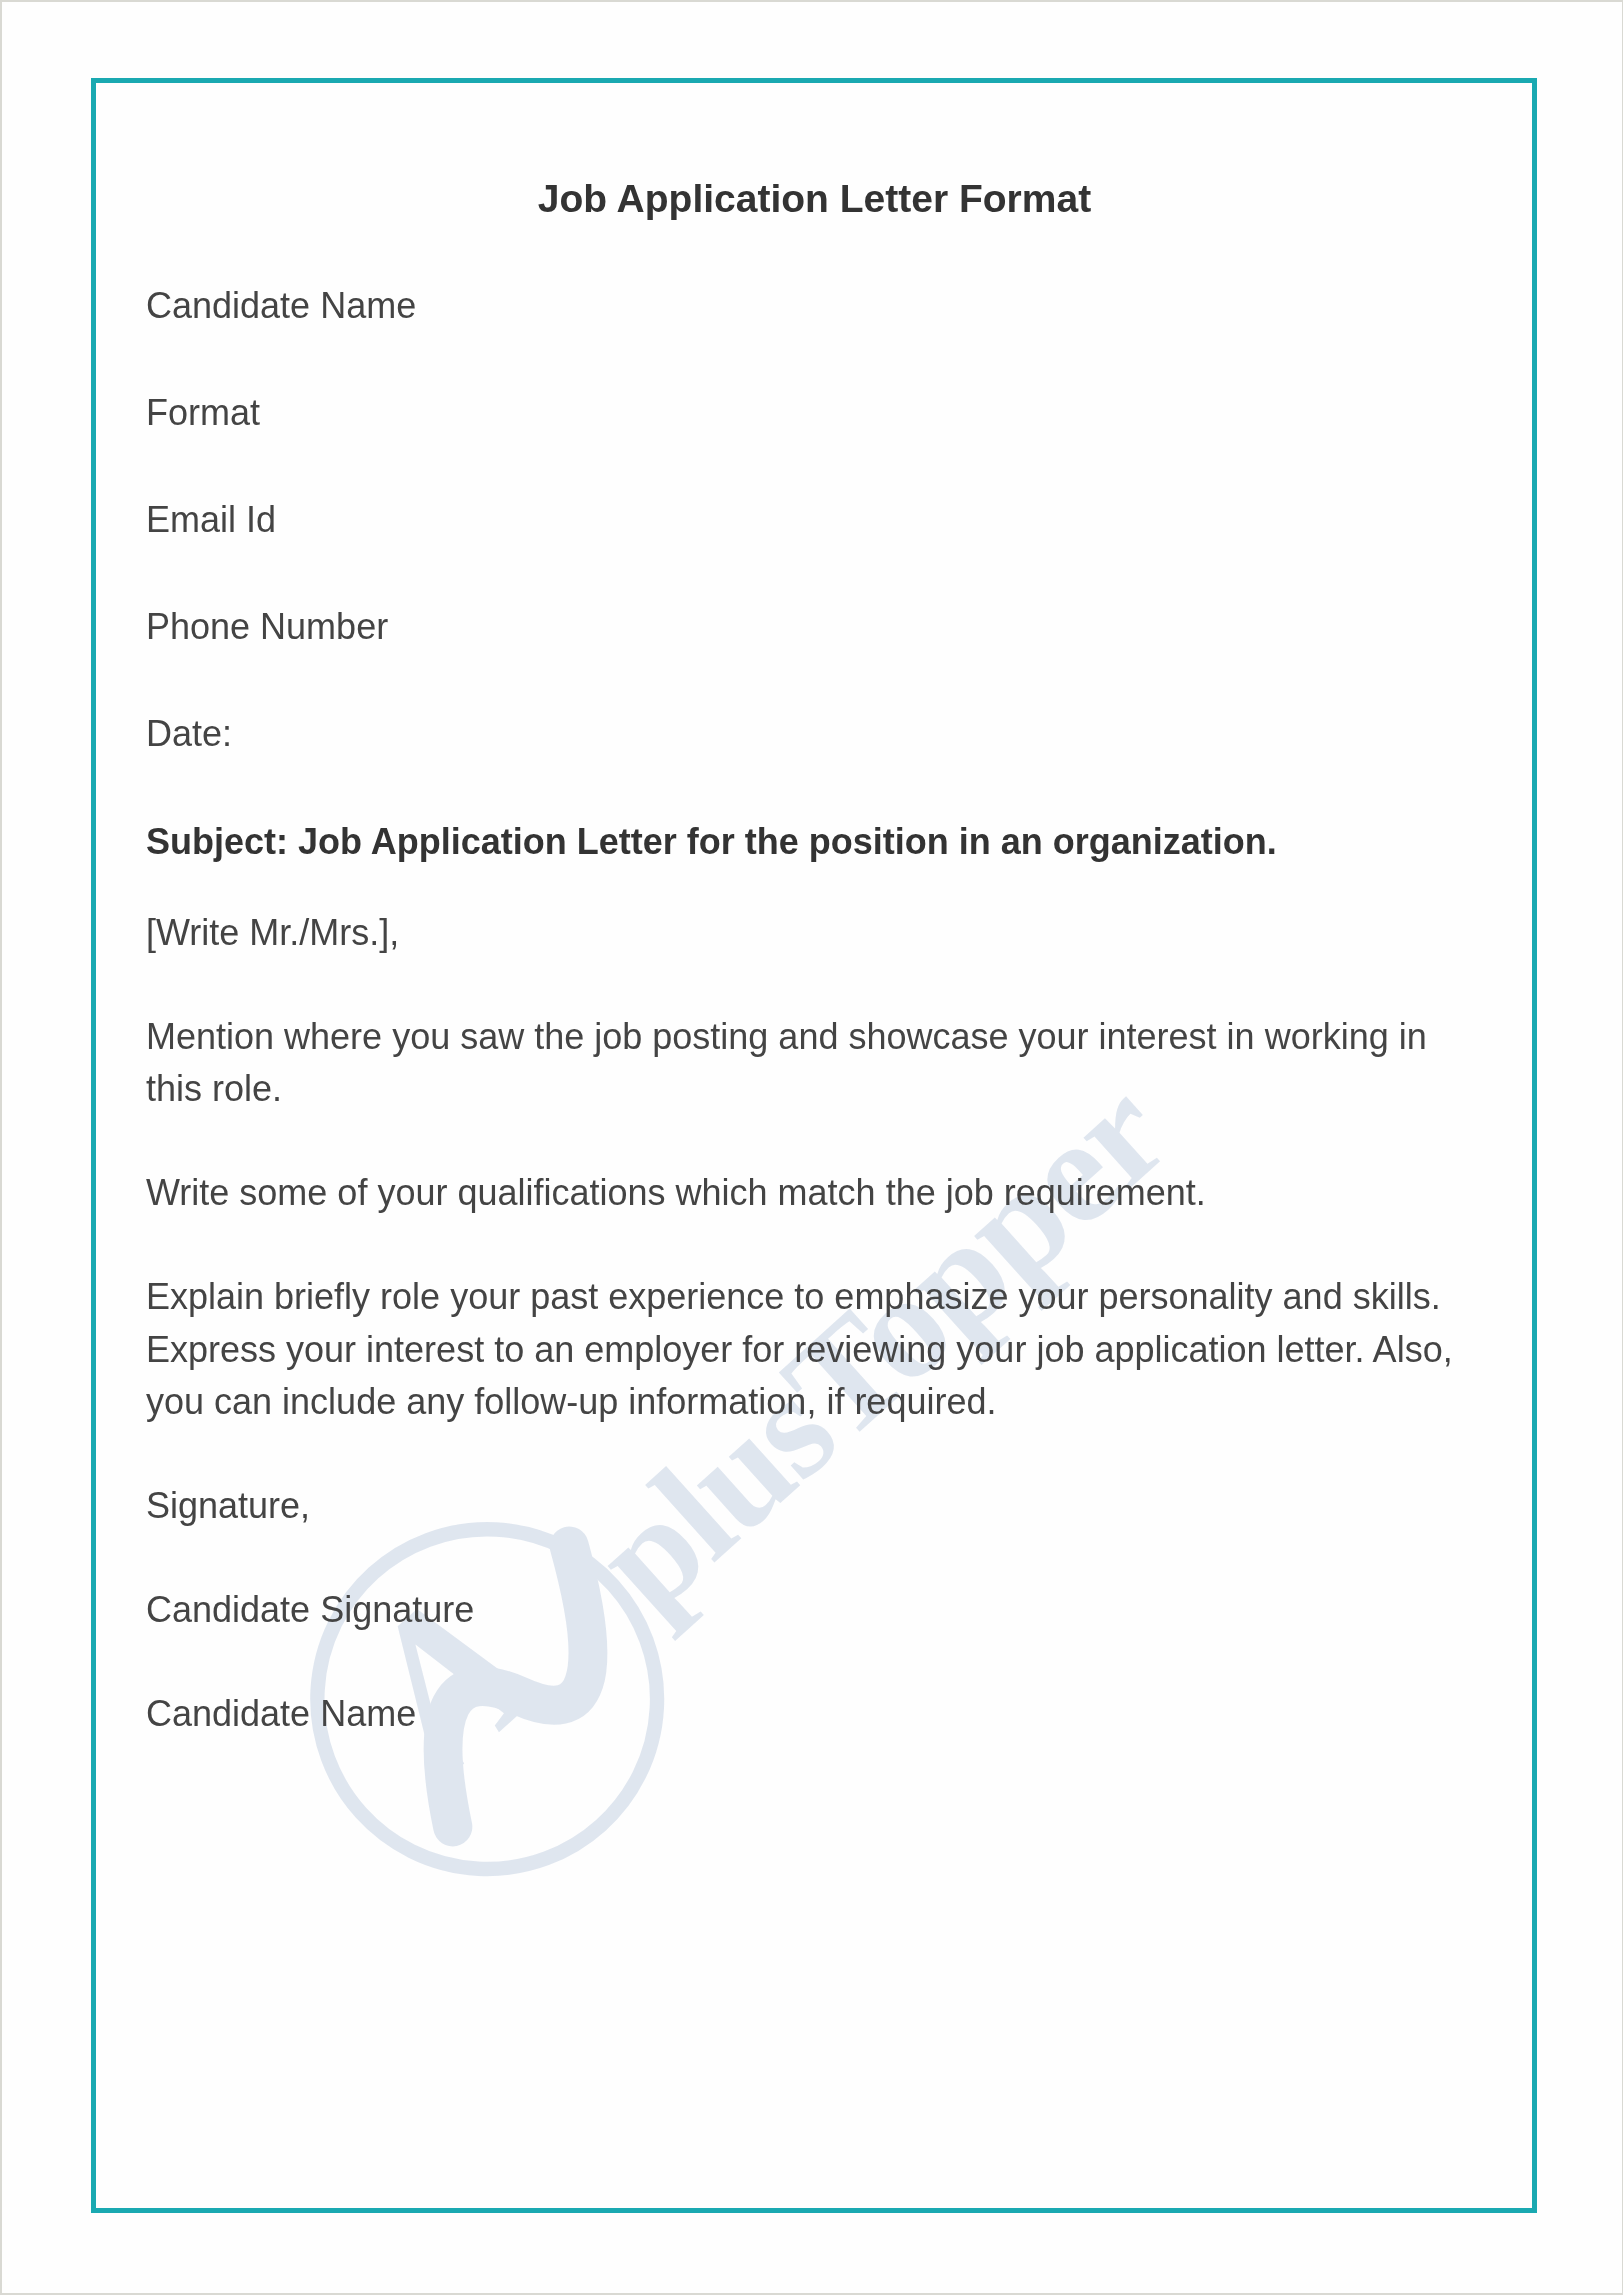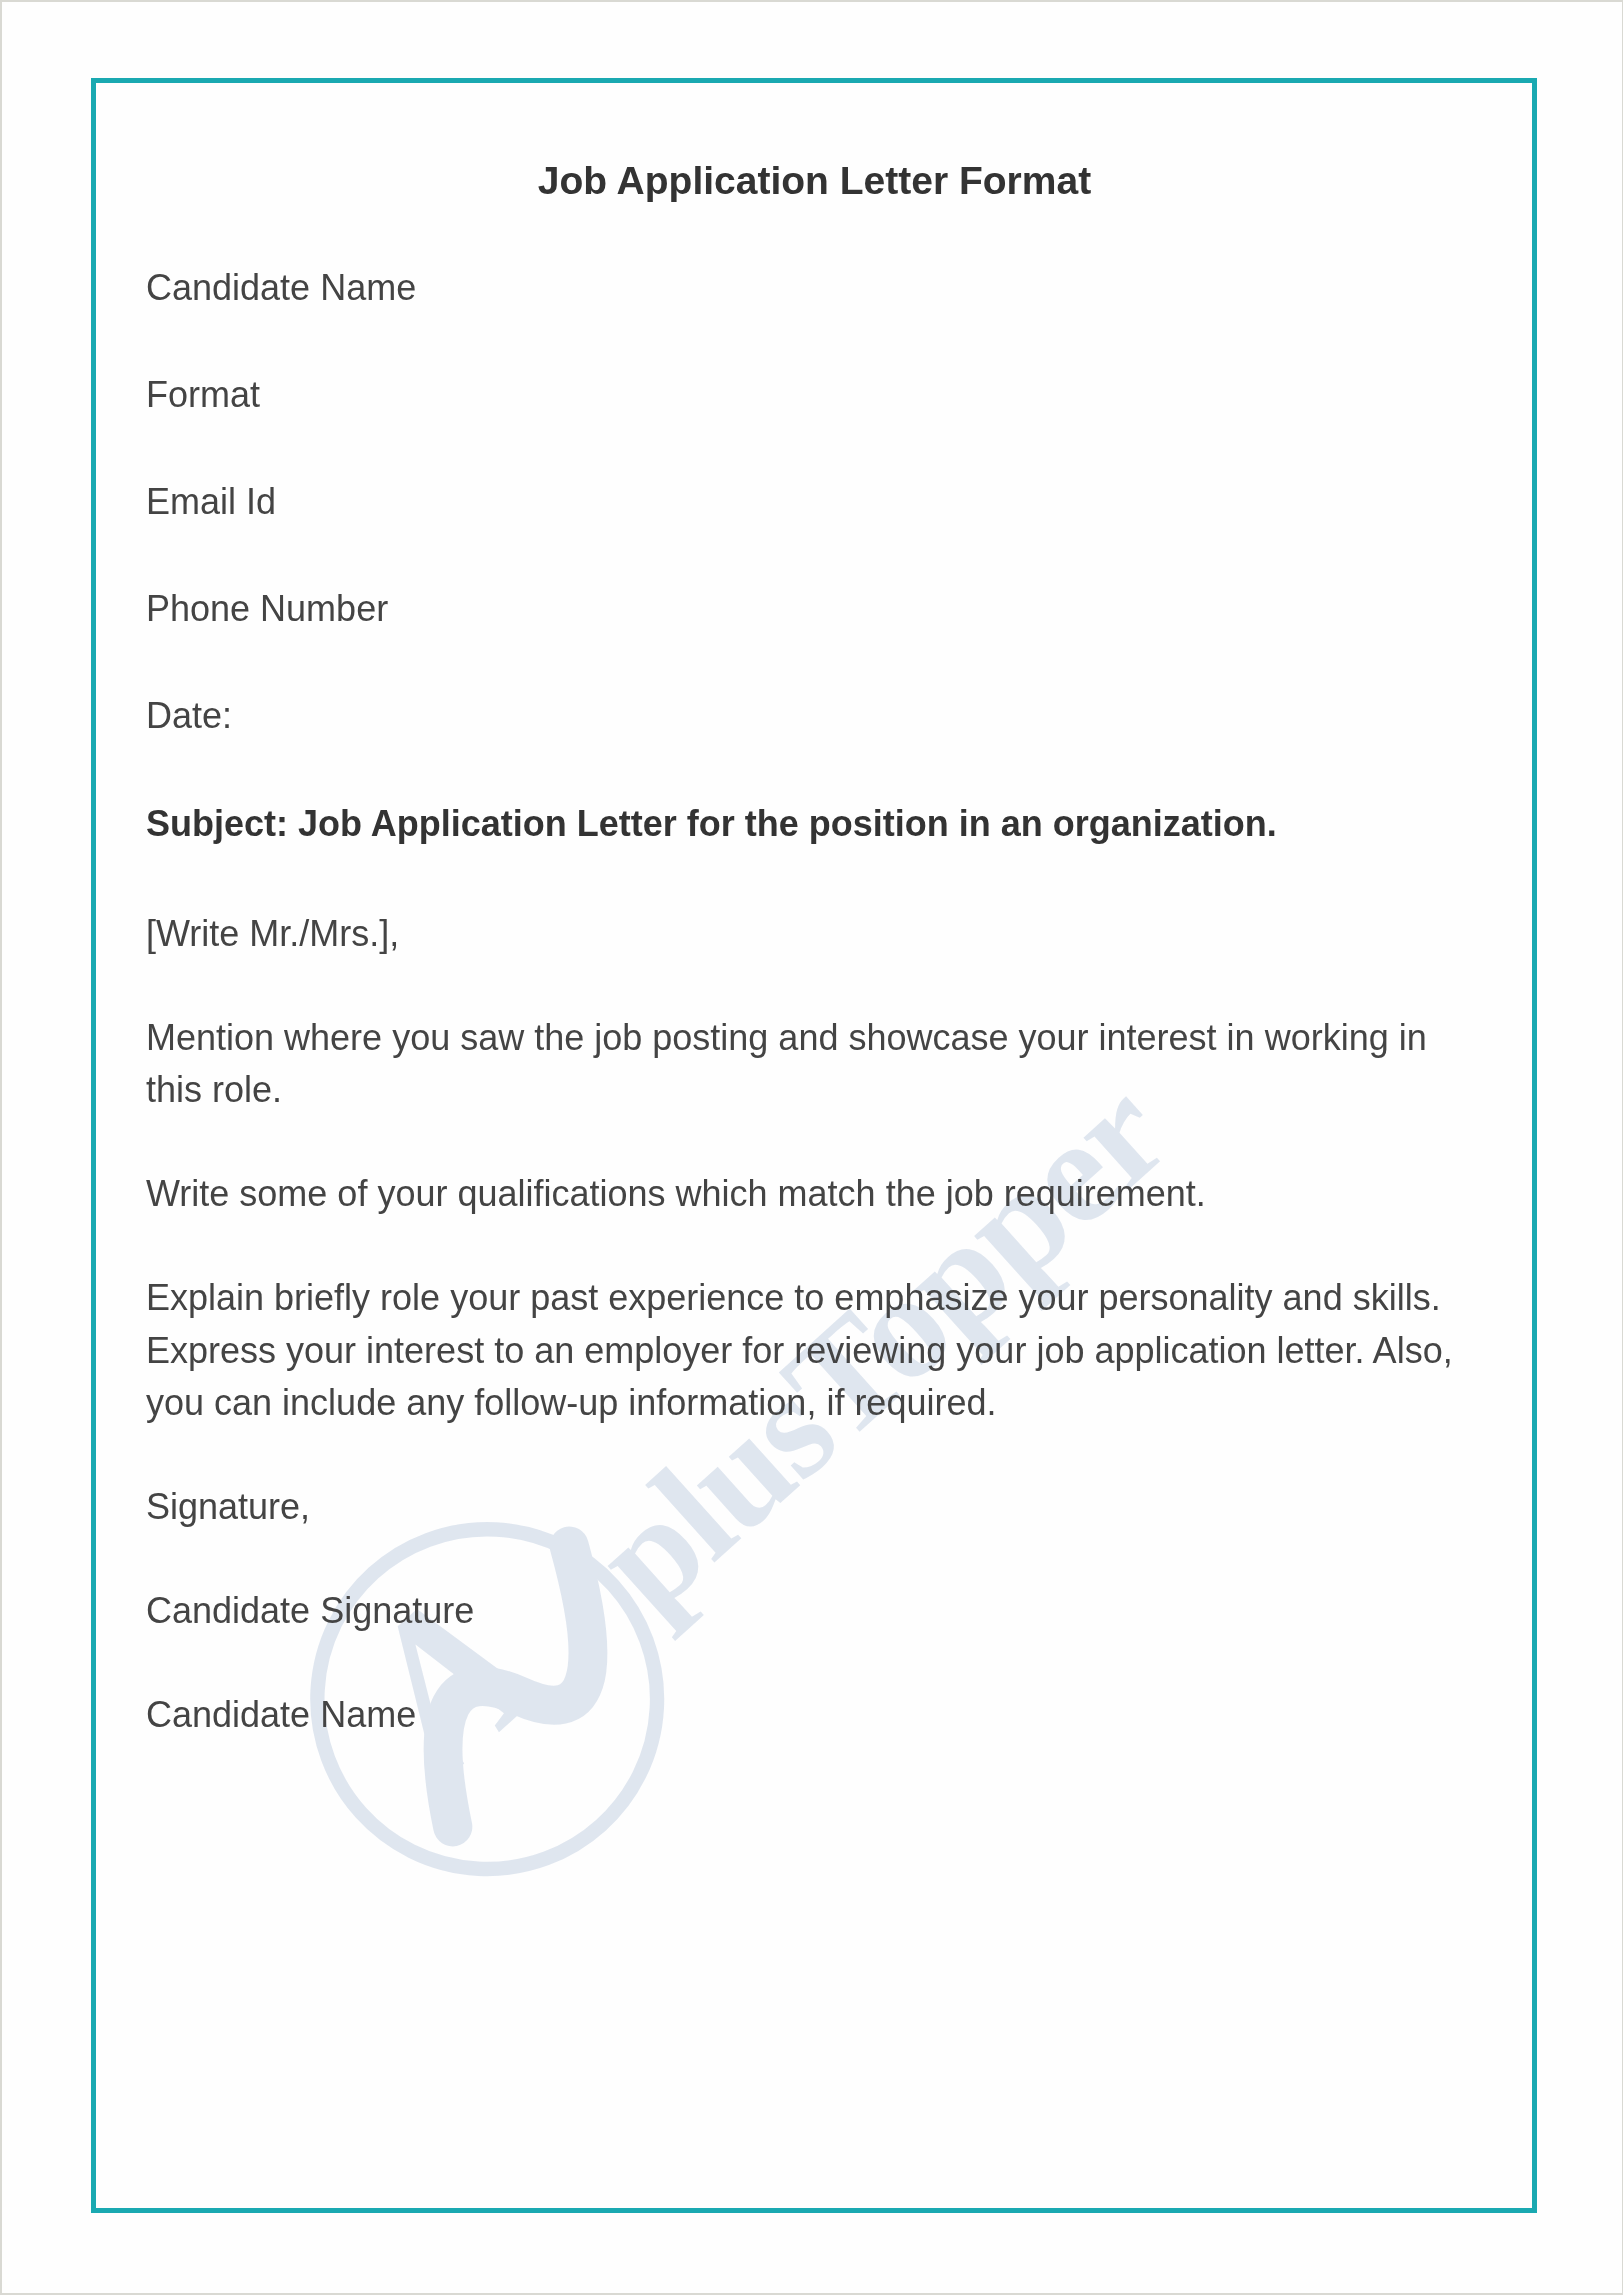--- a/index.html
+++ b/index.html
@@ -21,42 +21,42 @@
     position: absolute;
     top: 76px;
     left: 89px;
     width: 1446px;
     height: 2135px;
     border: 5.9px solid #1aa9b1;
     background: transparent;
   }
   .content {
     position: absolute;
-    top: 157px;
+    top: 175px;
     left: 144px;
     width: 1337px;
   }
   .title {
     text-align: center;
     font-weight: 700;
     font-size: 39px;
     color: #333;
     margin-bottom: 62px;
   }
   .field {
     font-size: 36px;
     color: #444;
     margin-bottom: 62px;
     line-height: 1.25;
   }
   .subject {
     font-size: 36px;
     font-weight: 700;
     color: #333;
-    margin-bottom: 59px;
+    margin-bottom: 40px;
     line-height: 1.35;
   }
   .para {
     font-size: 36px;
     color: #444;
     line-height: 1.45;
     margin-bottom: 52px;
   }
   
   .watermark {

